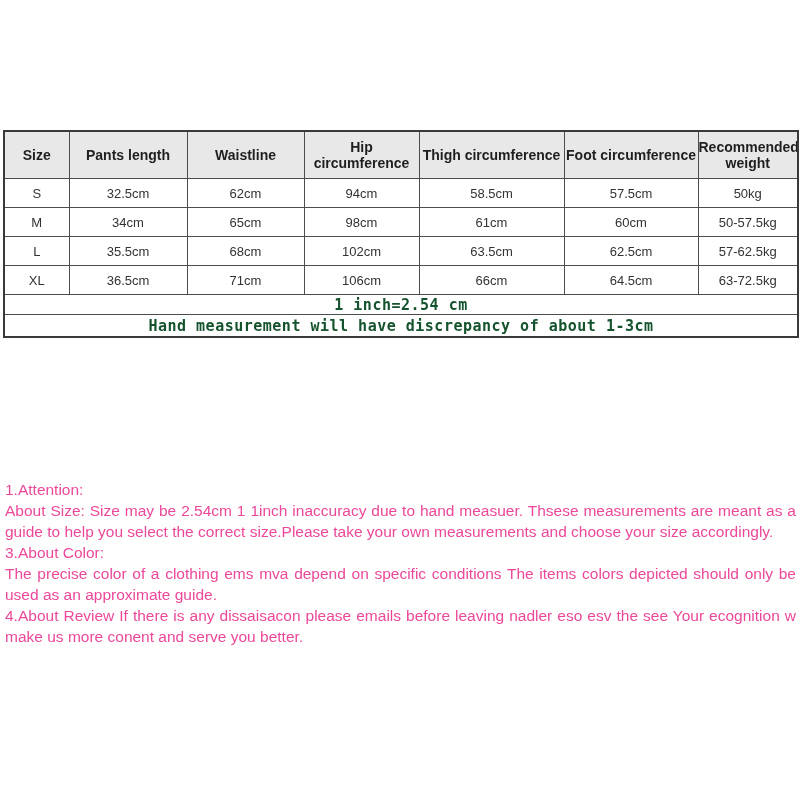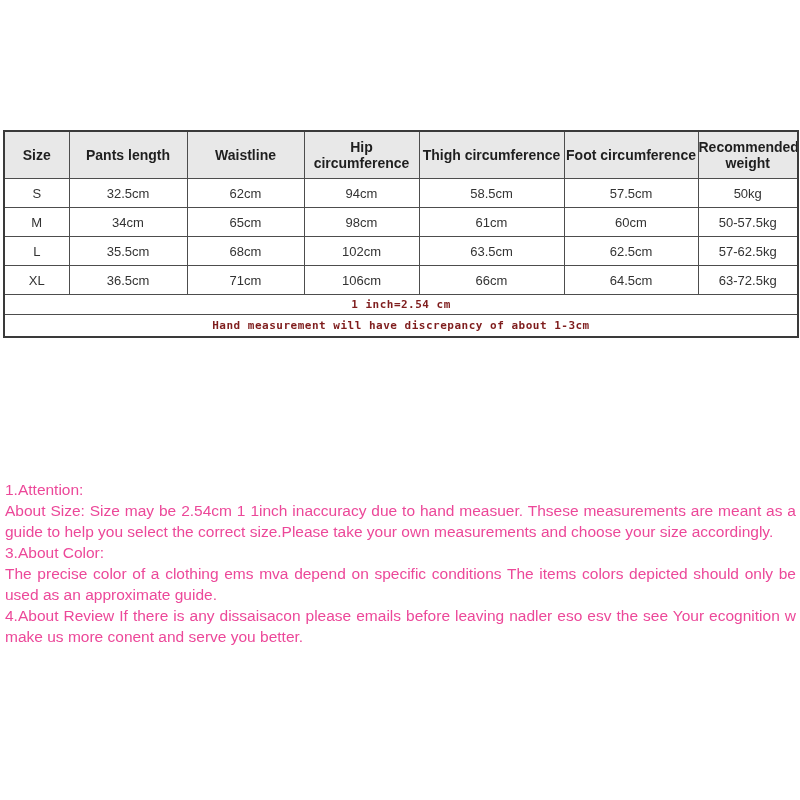--- a/index.html
+++ b/index.html
@@ -38,23 +38,23 @@
   .size-chart td {
     height: 28px;
     font-size: 13px;
     color: #333333;
     background: #ffffff;
   }
   .size-chart tr.footnote-row td {
     height: 19px;
     font-family: "DejaVu Sans Mono", monospace;
     font-weight: bold;
-    font-size: 11px;
+    font-size: 15px;
     letter-spacing: 0.5px;
-    color: #7f1d1d;
+    color: #14532d;
   }
   .size-chart tr.footnote-row.second td { height: 21px; }
   .notes {
     position: absolute;
     left: 5px;
     top: 479px;
     width: 791px;
     font-size: 15.5px;
     line-height: 21px;
     color: #ec4899;

